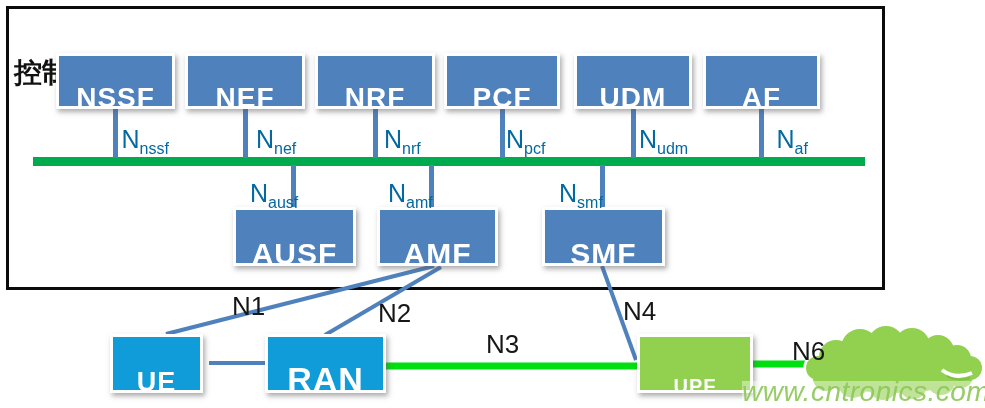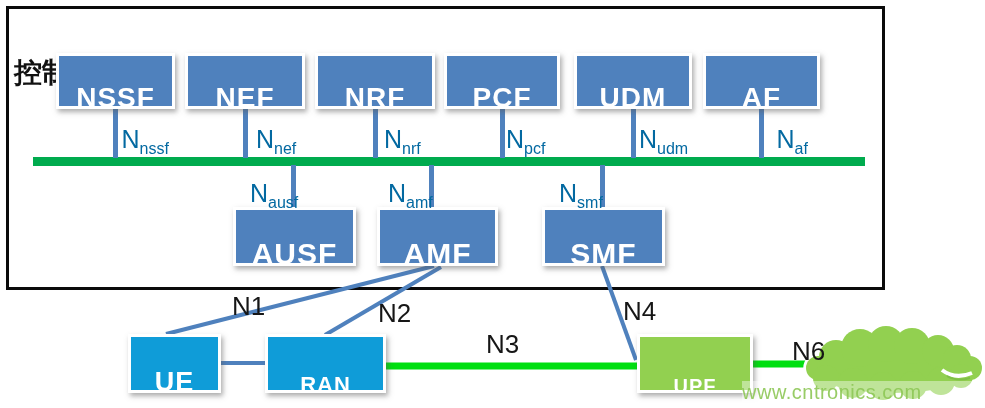--- a/index.html
+++ b/index.html
@@ -30,22 +30,22 @@
   }
   .iface-label sub{font-size:16px;line-height:0;}
   .edge-label{
     position:absolute;color:#161616;font-size:26px;line-height:1;white-space:nowrap;
   }
   #link-layer{position:absolute;left:0;top:0;width:985px;height:408px;pointer-events:none;}
   #cloud{position:absolute;left:798px;top:330px;width:190px;height:78px;overflow:visible;}
   #watermark{
     position:absolute;left:742px;top:381px;width:243px;height:22px;
     background:rgba(255,255,255,0.42);
-    font-size:20px;line-height:22px;letter-spacing:.5px;
-    color:rgba(141,198,85,0.9);white-space:nowrap;
+    font-size:28px;line-height:22px;letter-spacing:.5px;
+    color:rgba(141,198,85,0.9);white-space:nowrap;font-style:italic;
   }
 </style>
 </head>
 <body>
 
 <div id="canvas">
 
   <div id="control-box"></div>
   <div id="control-label">控制</div>
 
@@ -142,23 +142,23 @@
     </div>
     <div class="iface-label" style="left: 250px; top: 181px; text-align: right;"><span>N</span><sub>ausf</sub></div>
     <div class="nf-box" style="left: 377px; top: 207px; width: 121px; height: 59px; background: rgb(79, 129, 189);">
       <div class="nf-label" style="font-size: 30px;">AMF</div>
     </div>
     <div class="iface-label" style="left: 388px; top: 181px;"><span>N</span><sub>amf</sub></div>
     <div class="nf-box" style="left: 542px; top: 207px; width: 123px; height: 59px; background: rgb(79, 129, 189);">
       <div class="nf-label" style="font-size: 30px;">SMF</div>
     </div>
     <div class="iface-label" style="left: 559px; top: 181px;"><span>N</span><sub>smf</sub></div>
-    <div class="nf-box" style="left: 128px; top: 334px; width: 93px; height: 59px; background: rgb(15, 156, 216);">
+    <div class="nf-box" style="left: 110px; top: 334px; width: 93px; height: 59px; background: rgb(15, 156, 216);">
       <div class="nf-label" style="font-size: 27px;">UE</div>
     </div>
     <div class="nf-box" style="left: 265px; top: 334px; width: 121px; height: 59px; background: rgb(15, 156, 216);">
-      <div class="nf-label" style="font-size: 22px; text-align: center;">RAN</div>
+      <div class="nf-label" style="font-size: 34px; text-align: center;">RAN</div>
     </div>
     <div class="nf-box" style="left: 637px; top: 334px; width: 116px; height: 59px; background: rgb(146, 208, 80);">
       <div class="nf-label" style="font-size: 20px;">UPF</div>
     </div>
     <div id="watermark">www.cntronics.com</div>
   </div>
 
 </body></html>

